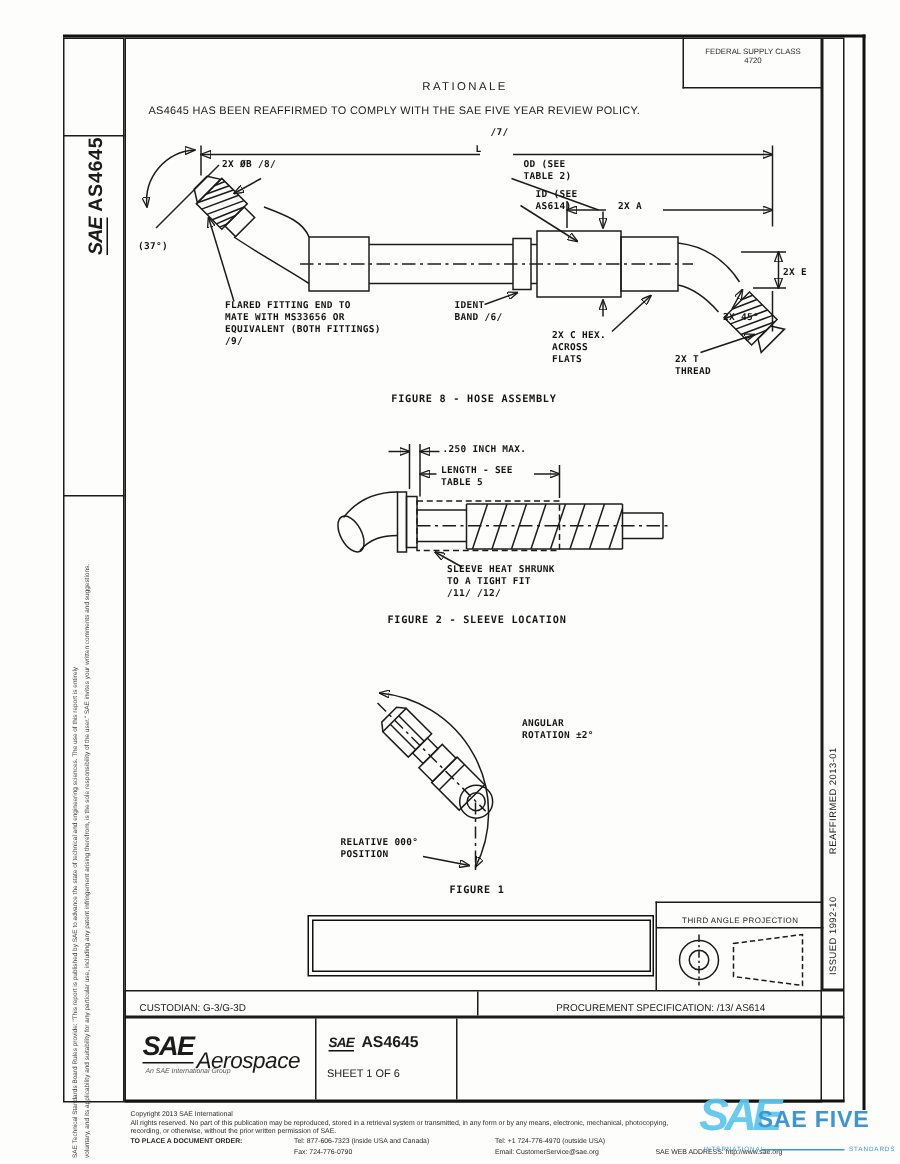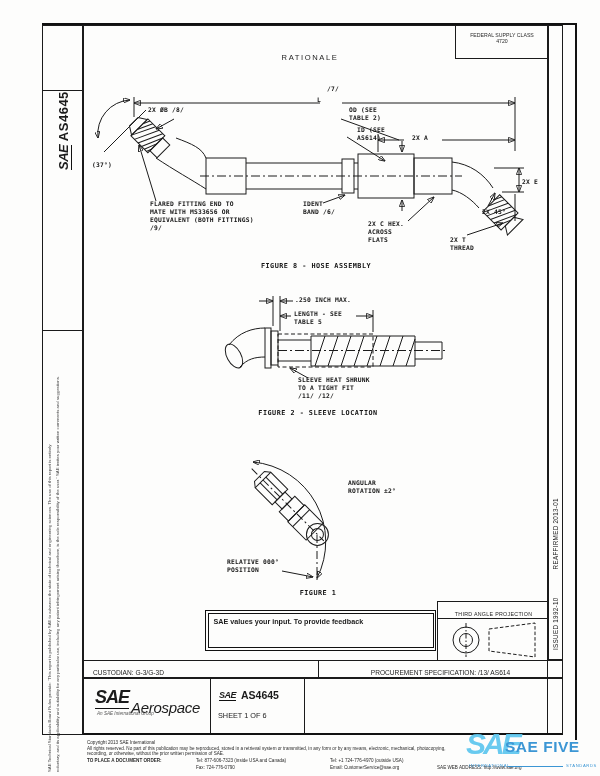--- a/index.html
+++ b/index.html
@@ -49,20 +49,21 @@
     <span style="letter-spacing:.5px;">AS4645</span>
   </div>
   <div class="abs rot" style="left:47px;top:772px;font-size:4.3px;color:#444;">SAE Technical Standards Board Rules provide: "This report is published by SAE to advance the state of technical and engineering sciences. The use of this report is entirely</div>
   <div class="abs rot" style="left:55px;top:772px;font-size:4.3px;color:#444;">voluntary, and its applicability and suitability for any particular use, including any patent infringement arising therefrom, is the sole responsibility of the user." SAE invites your written comments and suggestions.</div>
   <div class="abs rot" style="left:552px;top:650px;font-size:6.3px;color:#222;letter-spacing:.3px;">
     <span>ISSUED 1992-10</span>
     <span style="margin-left:26px;">REAFFIRMED 2013-01</span>
   </div>
 
   <div class="abs ctr" style="left:310px;top:53px;font-size:7.6px;letter-spacing:1.6px;color:#222;">RATIONALE</div>
+  <div class="abs" style="left:99px;top:69px;font-size:7.3px;letter-spacing:.2px;color:#222;">AS4645 HAS BEEN REAFFIRMED TO COMPLY WITH THE SAE FIVE YEAR REVIEW POLICY.</div>
 
   <svg style="left:90px;top:88px;" width="465" height="190" viewBox="0 0 465 190">
 
     <g transform="translate(72,62) rotate(45)">
       <path d="M-40,-6 L-32,-11 L-32,11 L-40,6 Z"></path>
       <rect x="-32" y="-12" width="24" height="24"></rect>
       <path stroke-width="0.6" d="M-29,-12 L-32,-5 M-25,-12 L-32,3 M-21,-12 L-32,11 M-16,-12 L-27,12 M-11,-12 L-22,12 M-8,-9 L-17,12 M-8,-1 L-13,12 M-8,7 L-10,12"></path>
       <rect x="-8" y="-9" width="10" height="18"></rect>
     </g>
 
@@ -202,21 +203,20 @@
   </svg>
 
   <div class="lbl" style="left:348px;top:479px;">ANGULAR
 ROTATION ±2°</div>
   <div class="lbl" style="left:227px;top:558px;">RELATIVE 000°
 POSITION</div>
   <div class="cap ctr" style="left:318px;top:589px;">FIGURE 1</div>
 
   <div class="bx" style="left:205px;top:610px;width:231px;height:41px;border:1px solid #111;">
     <div id="feedback-inner">
-      <div style="font-weight:bold;font-size:7.2px;margin:3px 0 0 5px;">SAE values your input. To provide feedback</div>
     </div>
   </div>
 
   <div class="bx" style="left:437px;top:601px;width:111px;height:59px;border-left:1.2px solid #1b1b1b;border-top:1.2px solid #1b1b1b;">
     <div class="bx" style="left:0;top:0;width:111px;height:17px;border-bottom:1.2px solid #1b1b1b;text-align:center;">
       <span style="font-size:5.3px;letter-spacing:.3px;line-height:17px;color:#222;">THIRD ANGLE PROJECTION</span>
     </div>
   </div>
   <svg style="left:437px;top:620px;" width="111" height="40" viewBox="0 0 111 40">
     <circle cx="29" cy="20" r="13"></circle>

